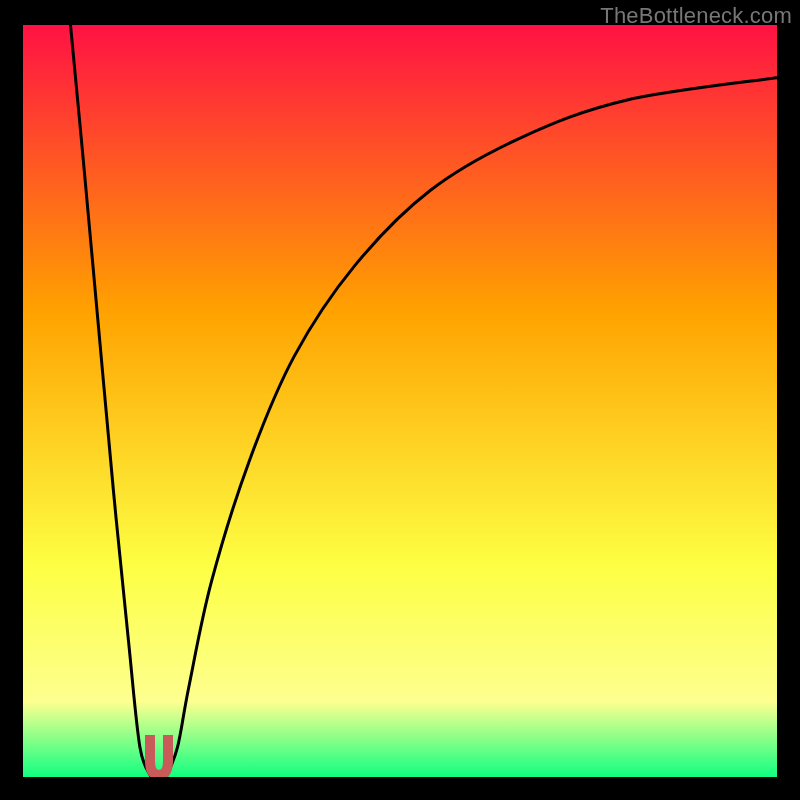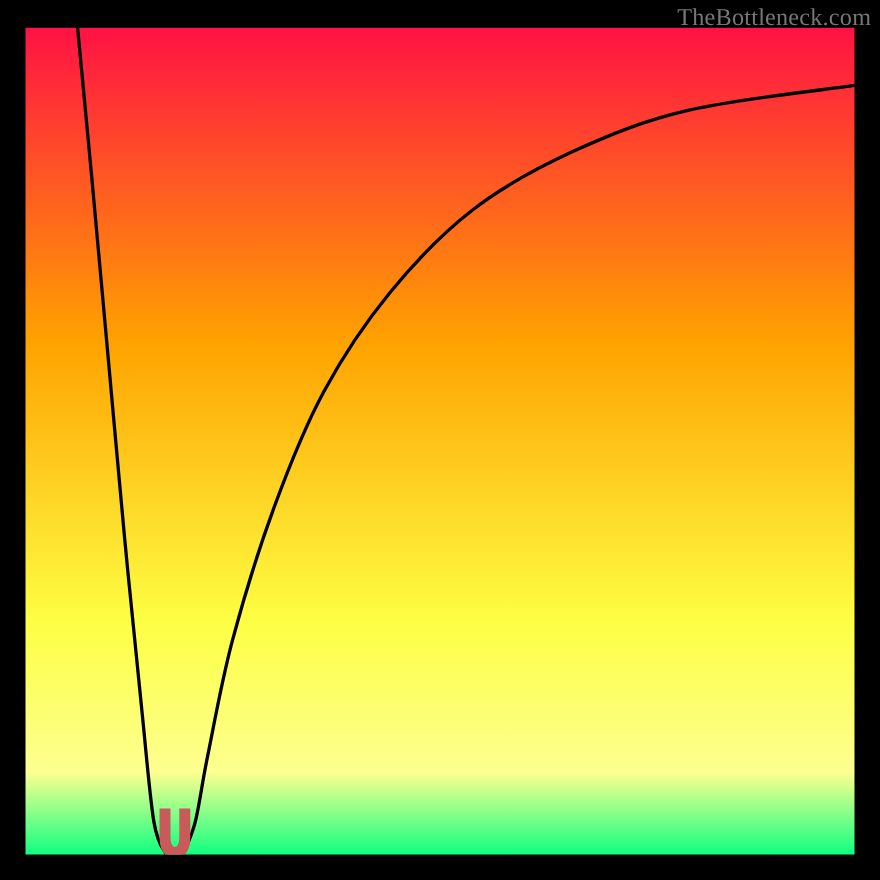--- a/index.html
+++ b/index.html
@@ -7,21 +7,21 @@
   .page {
     width: 800px;
     height: 800px;
     background: #000;
     position: relative;
   }
   .watermark {
     position: absolute;
     top: 3px;
     right: 8px;
-    font-family: Liberation Serif, serif;
+    font-family: Liberation Sans, sans-serif;
     font-size: 22px;
     color: #777;
     letter-spacing: 0.2px;
     font-weight: 500;
     z-index: 50;
   }
   .plot-outer {
     position: absolute;
     left: 23px;
     top: 25px;

